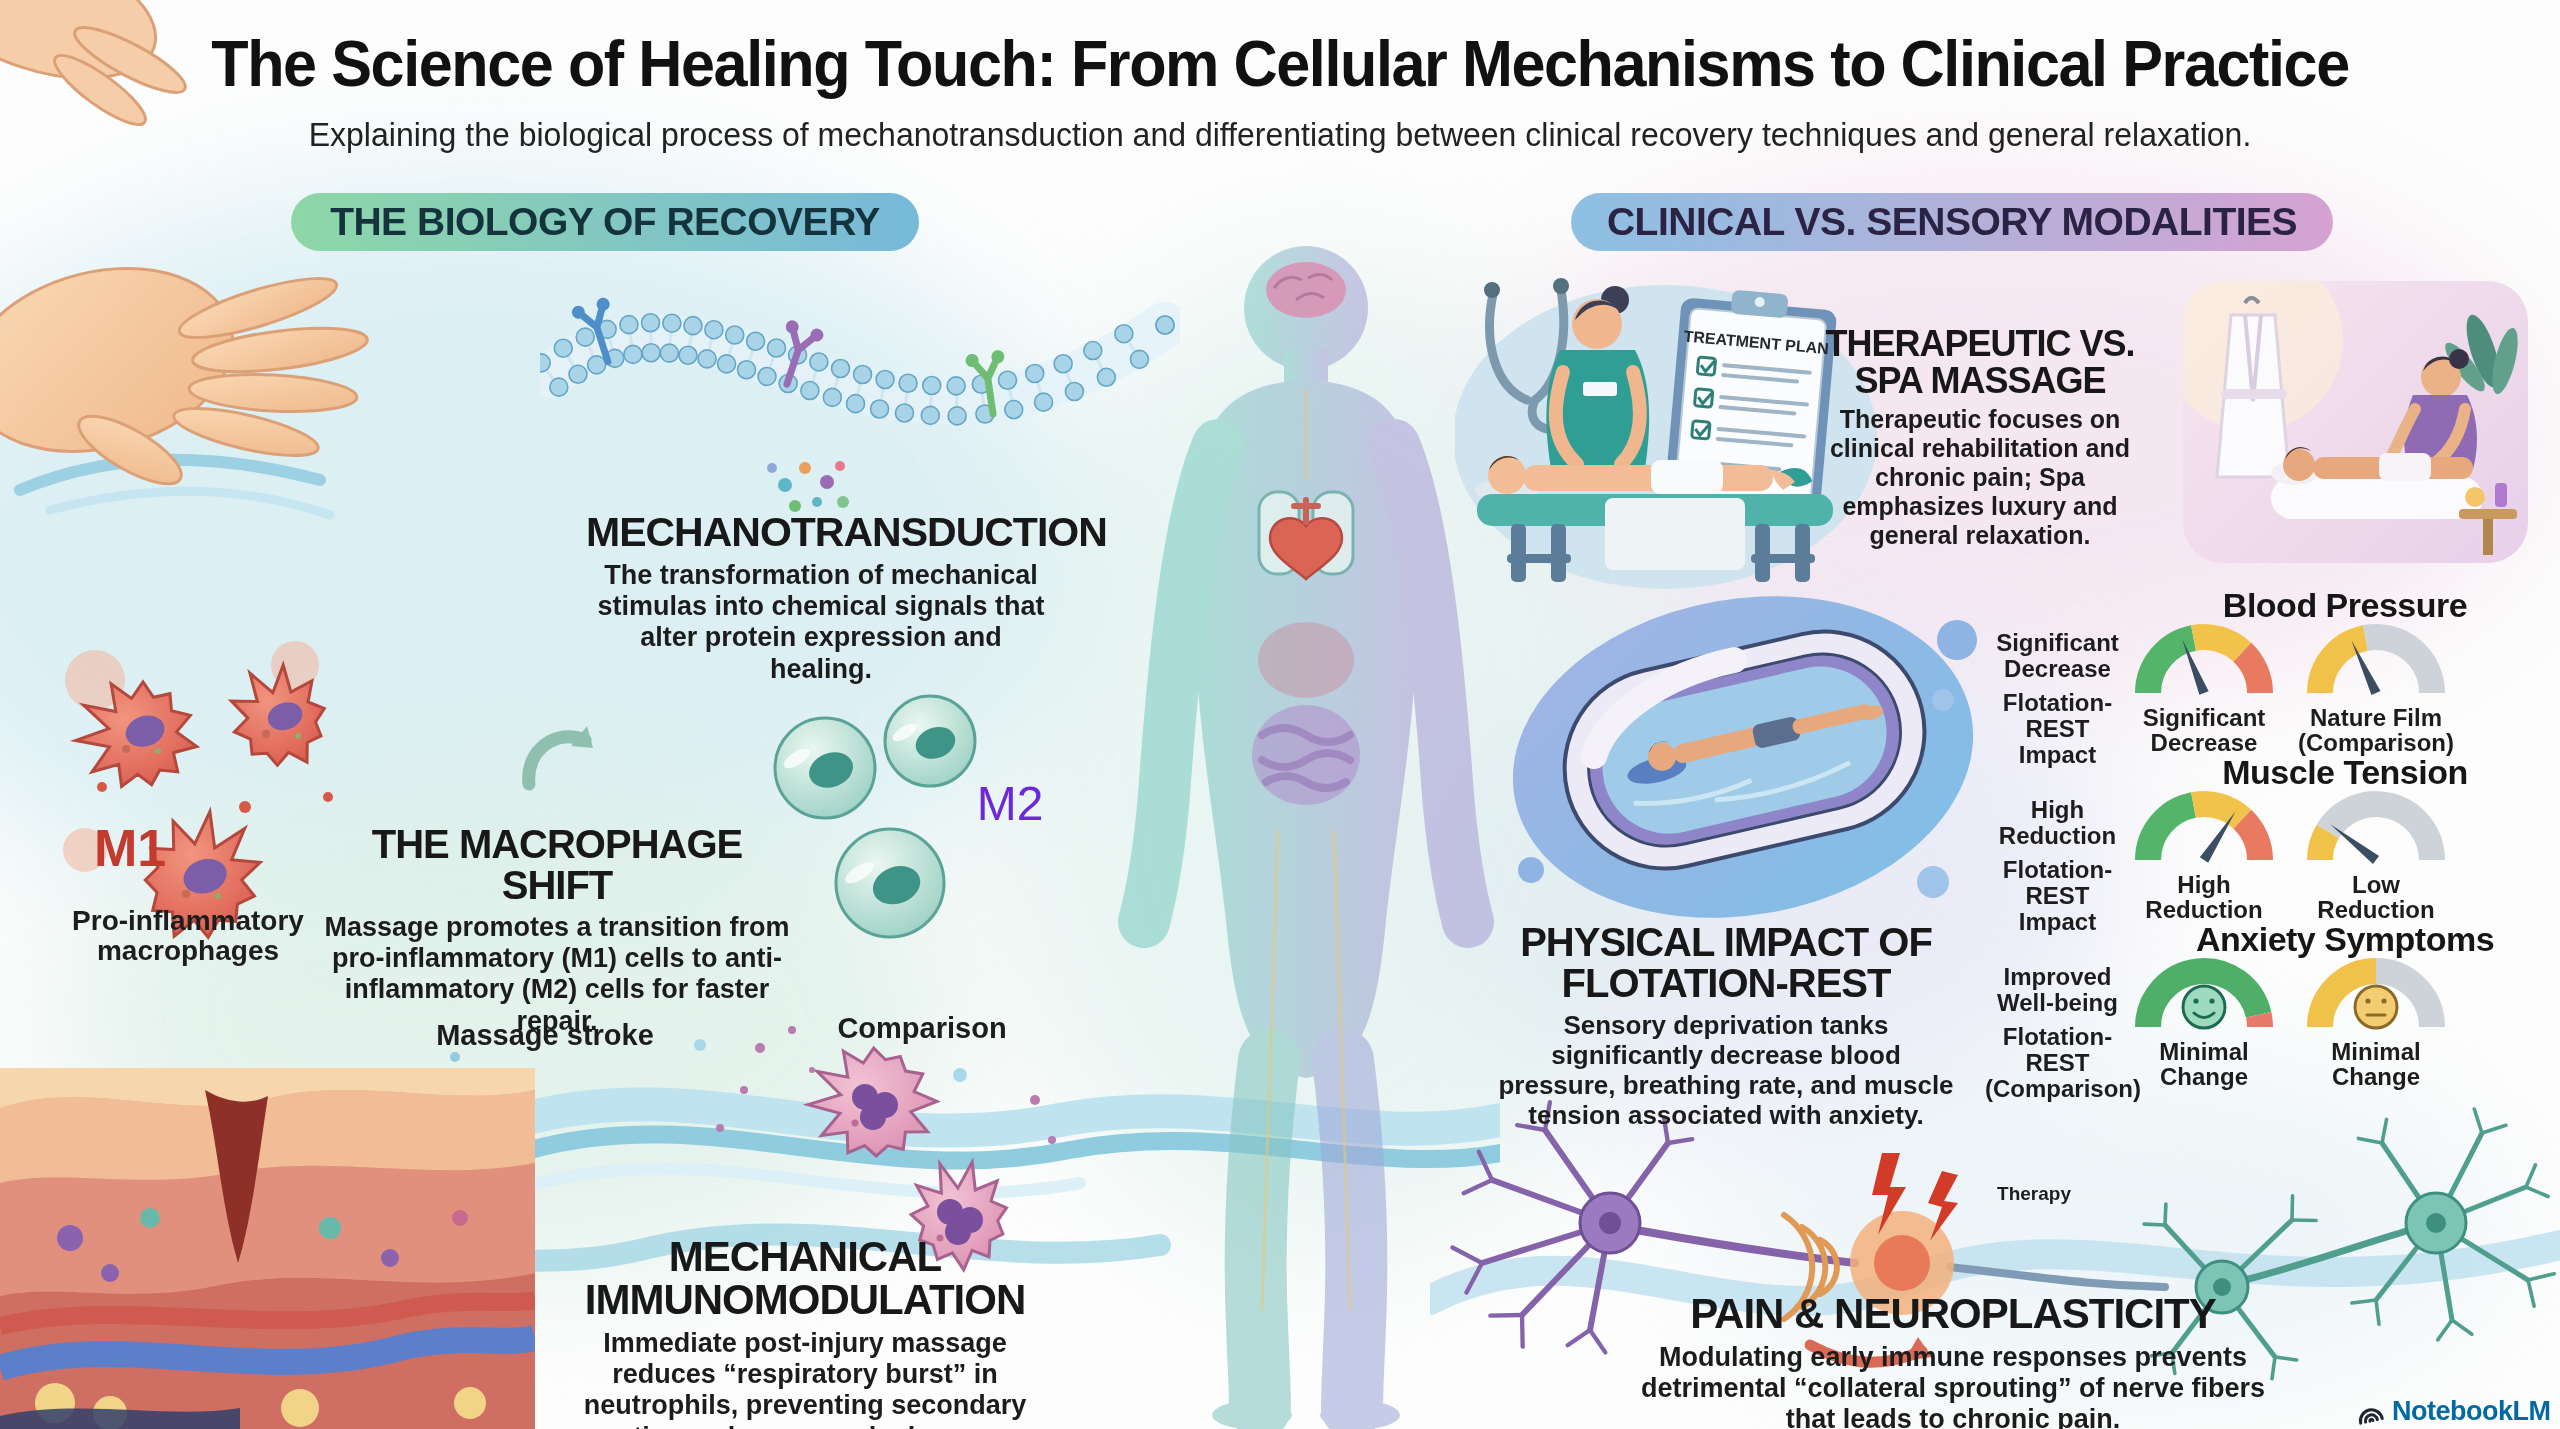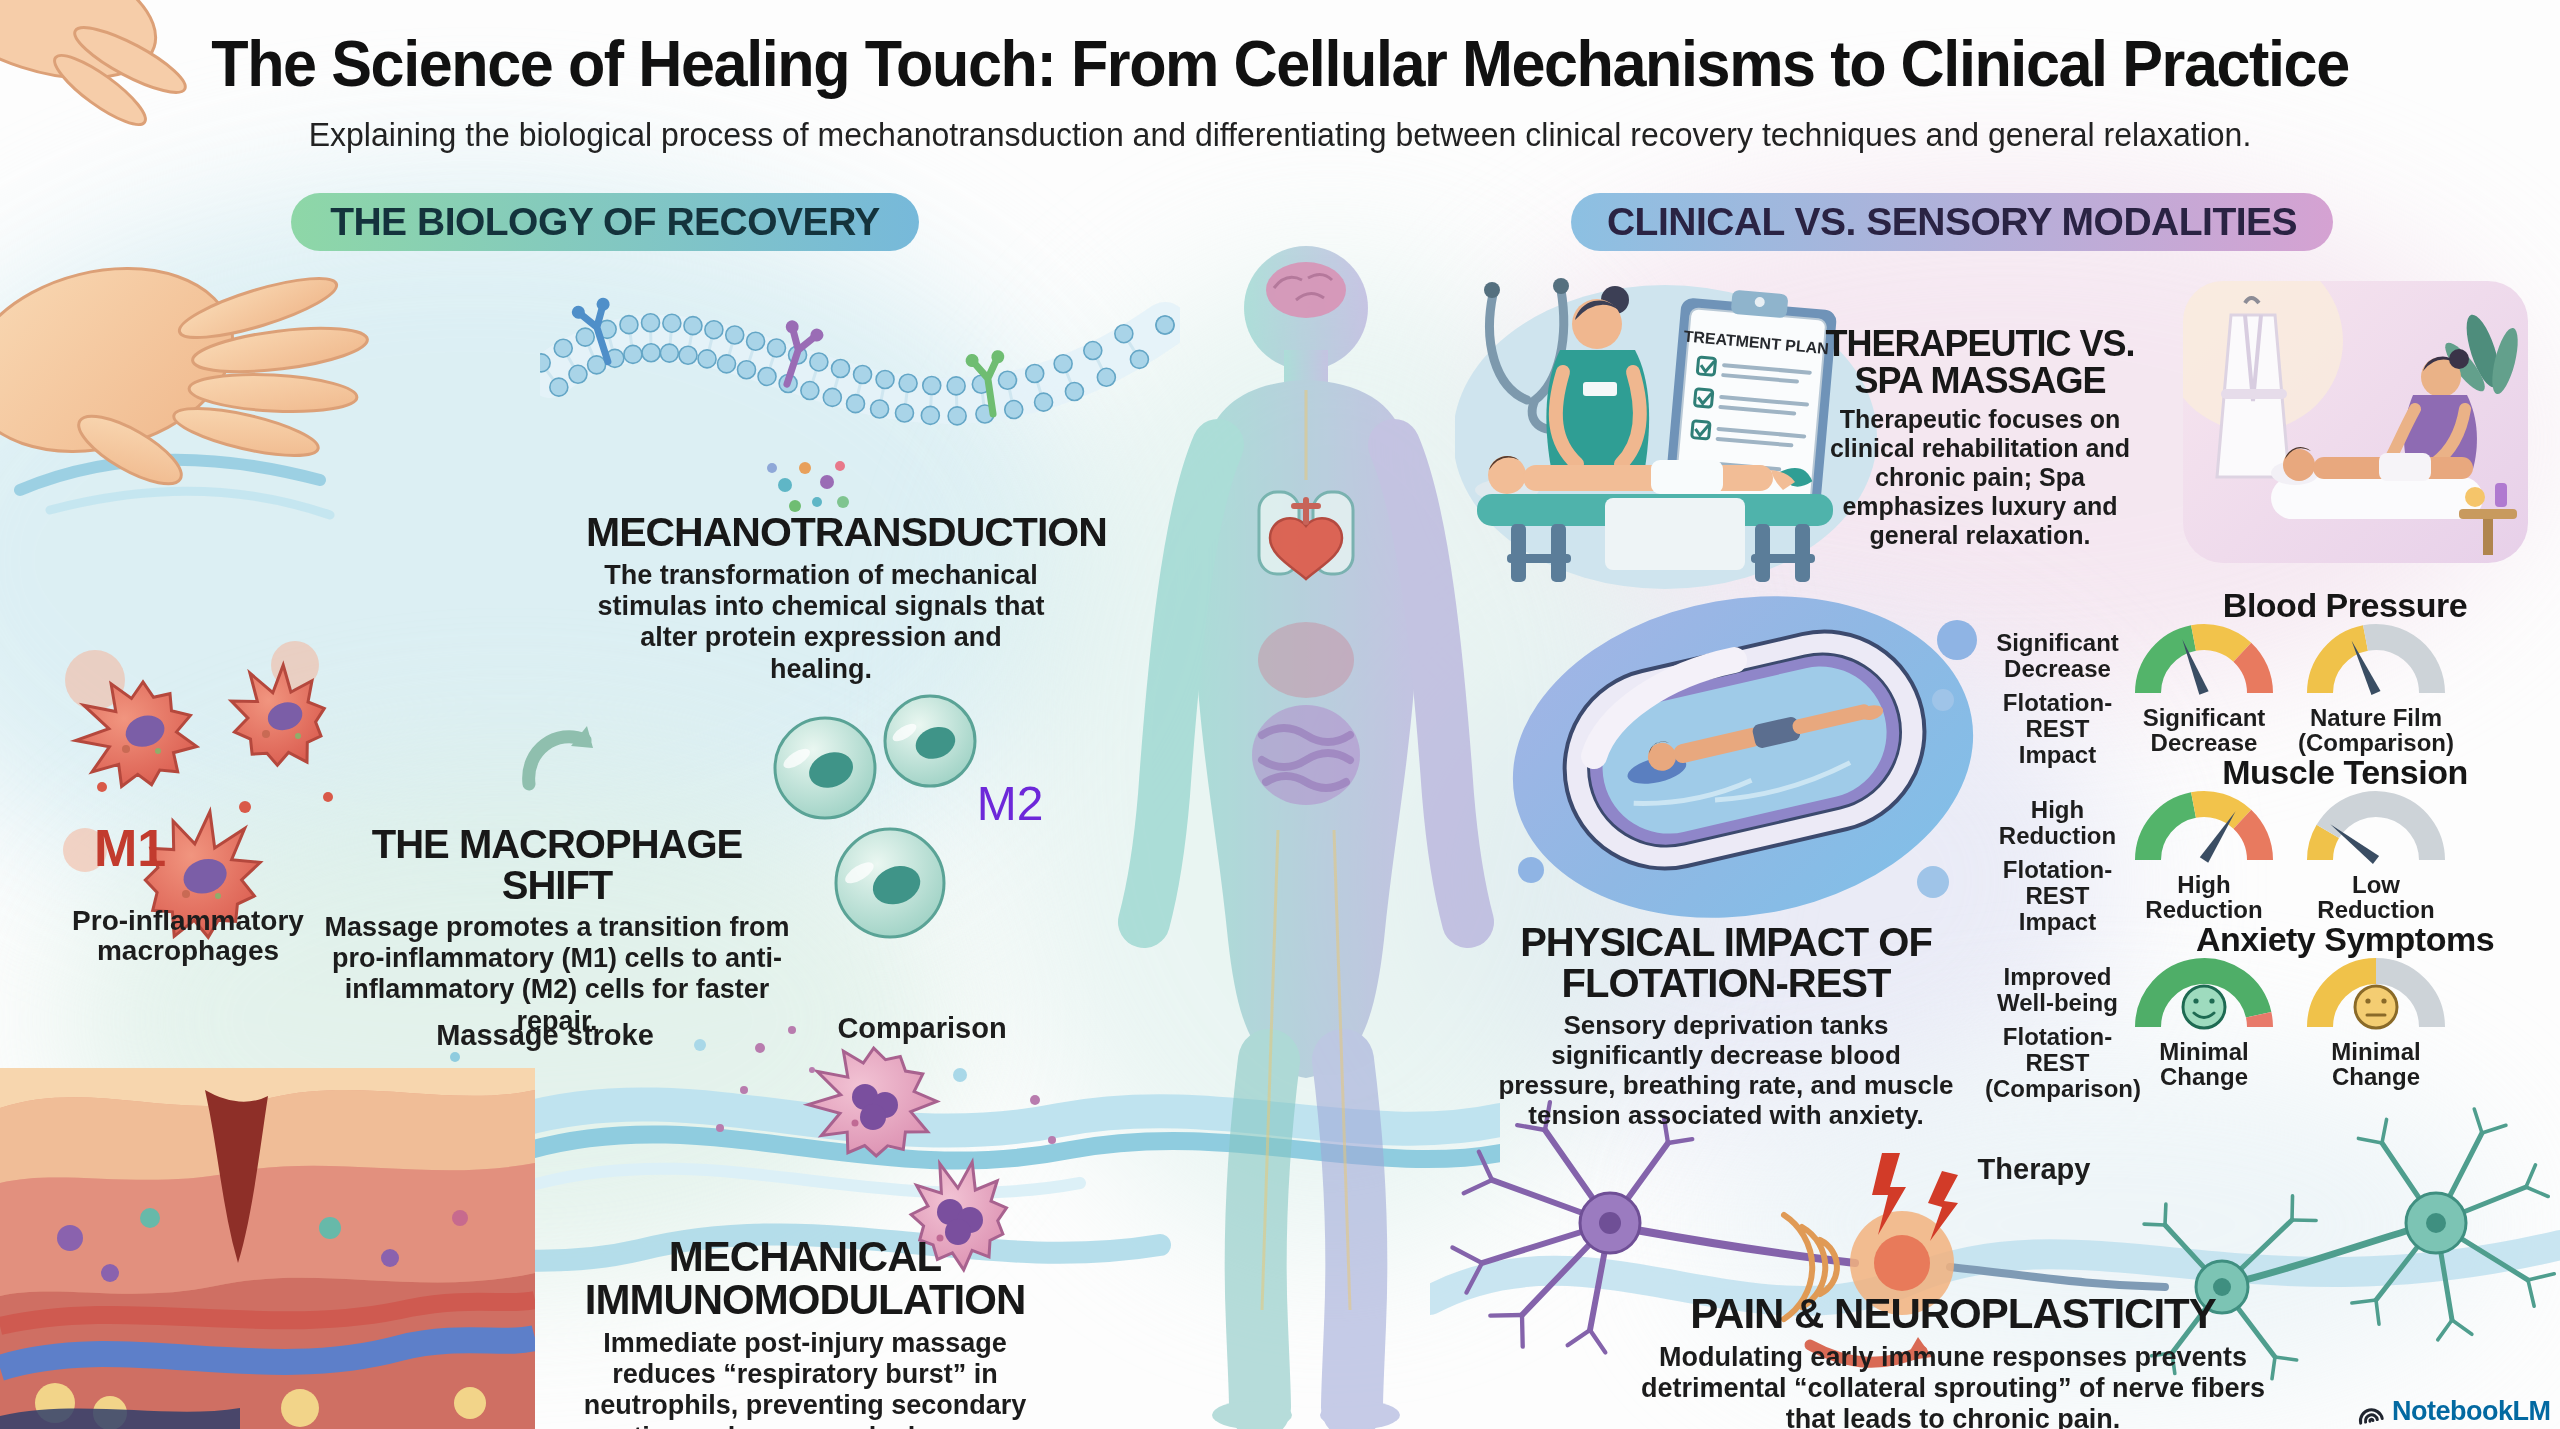--- a/index.html
+++ b/index.html
@@ -34,21 +34,21 @@
   .tb.float{left:1491px;top:922px;width:470px;} .tb.float h3{font-size:40px;} .tb.float p{font-size:26px;}
   .tb.pain{left:1613px;top:1293px;width:680px;} .tb.pain h3{font-size:42px;} .tb.pain p{font-size:27px;}
 
   .lab{position:absolute;z-index:6;font-weight:700;text-align:center;color:#1d1d1d;line-height:1.08;}
   .lab.m1{left:80px;top:820px;width:100px;font-size:52px;font-weight:800;color:#c23b2e;}
   .lab.m2{left:960px;top:778px;width:100px;font-size:48px;font-weight:400;color:#6d28d9;}
   .lab.m1cap{left:48px;top:906px;width:280px;font-size:28px;}
   .lab.m2cap{left:763px;top:906px;width:260px;font-size:28px;}
   .lab.stroke{left:425px;top:1020px;width:240px;font-size:29px;}
   .lab.neutro{left:802px;top:1013px;width:240px;font-size:29px;}
-  .lab.therapy{left:1954px;top:1154px;width:160px;font-size:29px;text-align:center;}
+  .lab.therapy{left:1954px;top:1184px;width:160px;font-size:19px;text-align:center;}
 
   
   .grow{position:absolute;left:1985px;width:575px;height:168px;z-index:6;}
   .grow.r1{top:586px;} .grow.r2{top:753px;} .grow.r3{top:920px;}
   .grow-title{position:absolute;left:145px;right:0;top:0;text-align:center;
               font-size:34px;font-weight:800;letter-spacing:-.5px;color:#161616;}
   .glbl{position:absolute;left:0;width:145px;text-align:center;font-size:24px;
         font-weight:700;line-height:1.08;color:#1d1d1d;}
   .glbl.l1{top:44px;} .glbl.l2{top:104px;}
   .gcell{position:absolute;top:15px;width:170px;text-align:center;}

